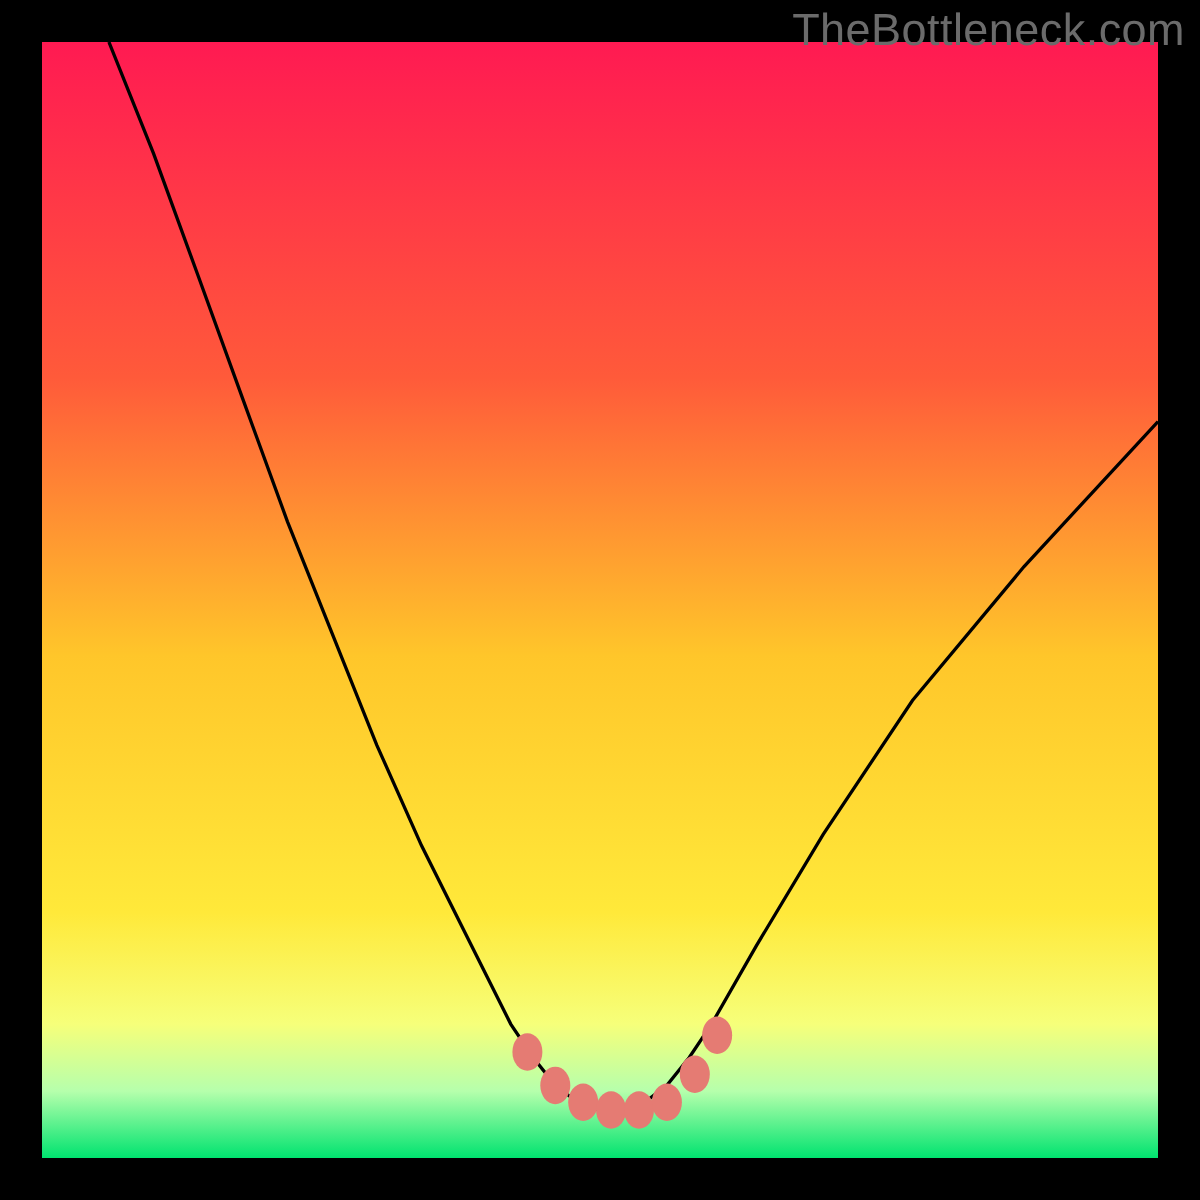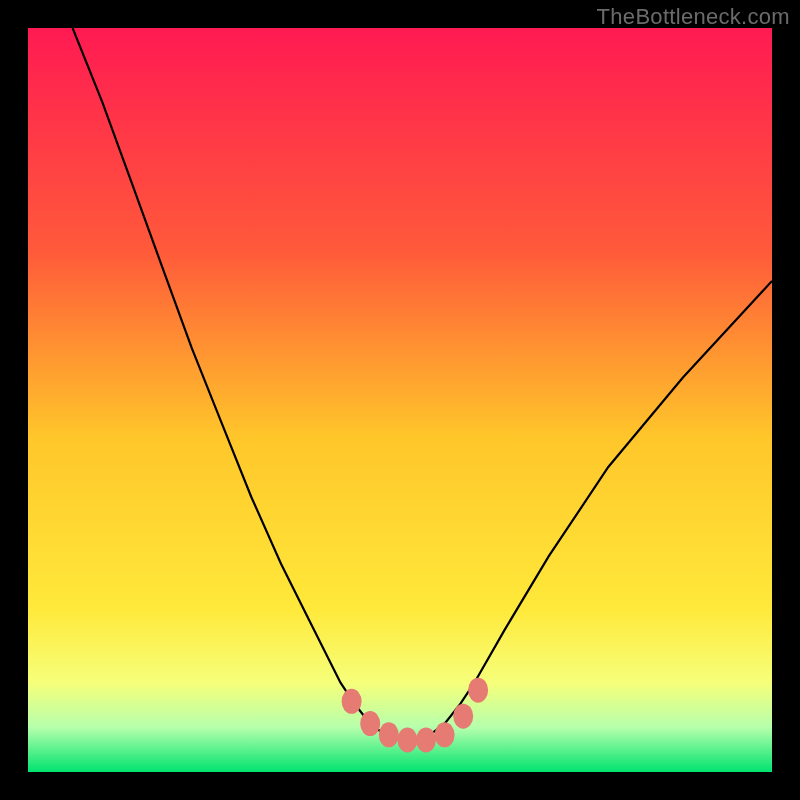--- a/index.html
+++ b/index.html
@@ -18,21 +18,21 @@
   }
   .plot {
     position: absolute;
     display: block;
   }
   .watermark {
     position: absolute;
     top: 4px;
     right: 10px;
     color: #6b6b6b;
-    font-size: 22px;
+    font-size: 30px;
     letter-spacing: 0.3px;
     font-weight: 400;
   }
 </style>
 </head>
 <body>
 
 <div class="frame">
   <svg class="plot" width="744" height="744" viewBox="0 0 744 744" style="left:28px; top:28px;">
     <defs>

